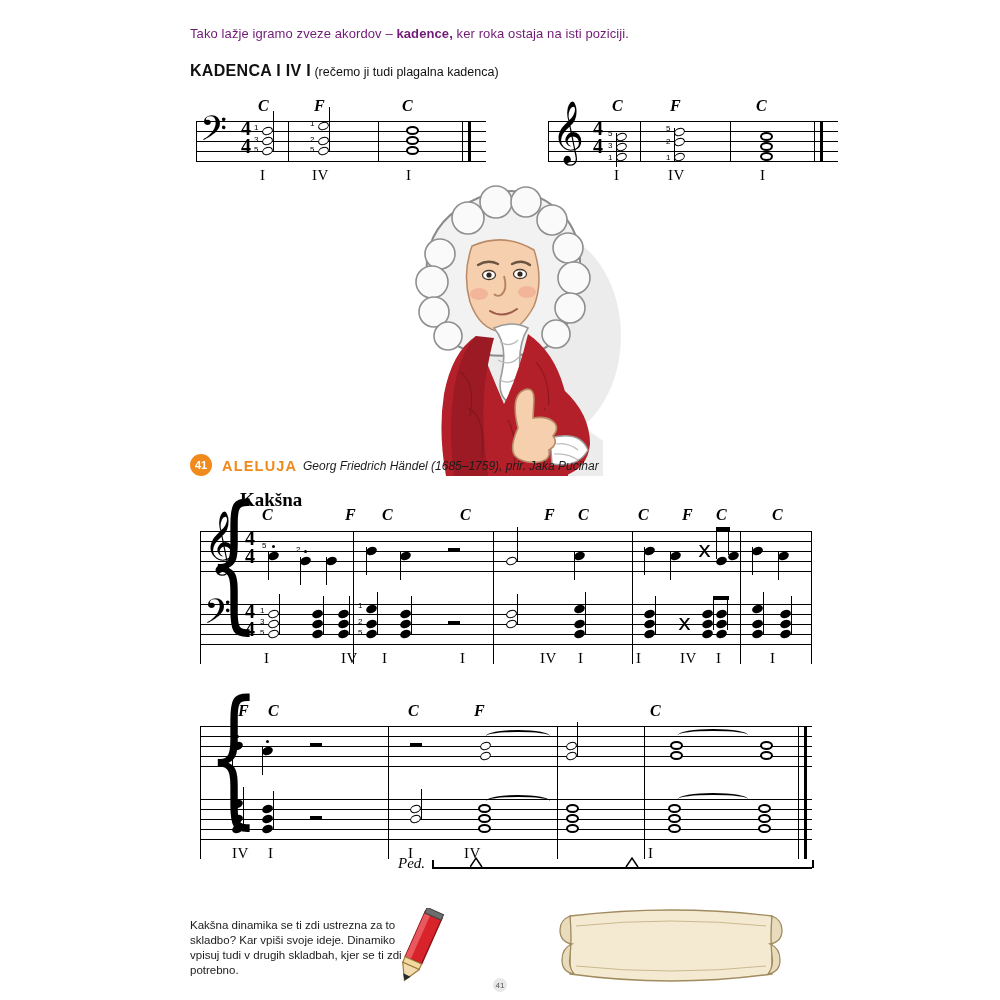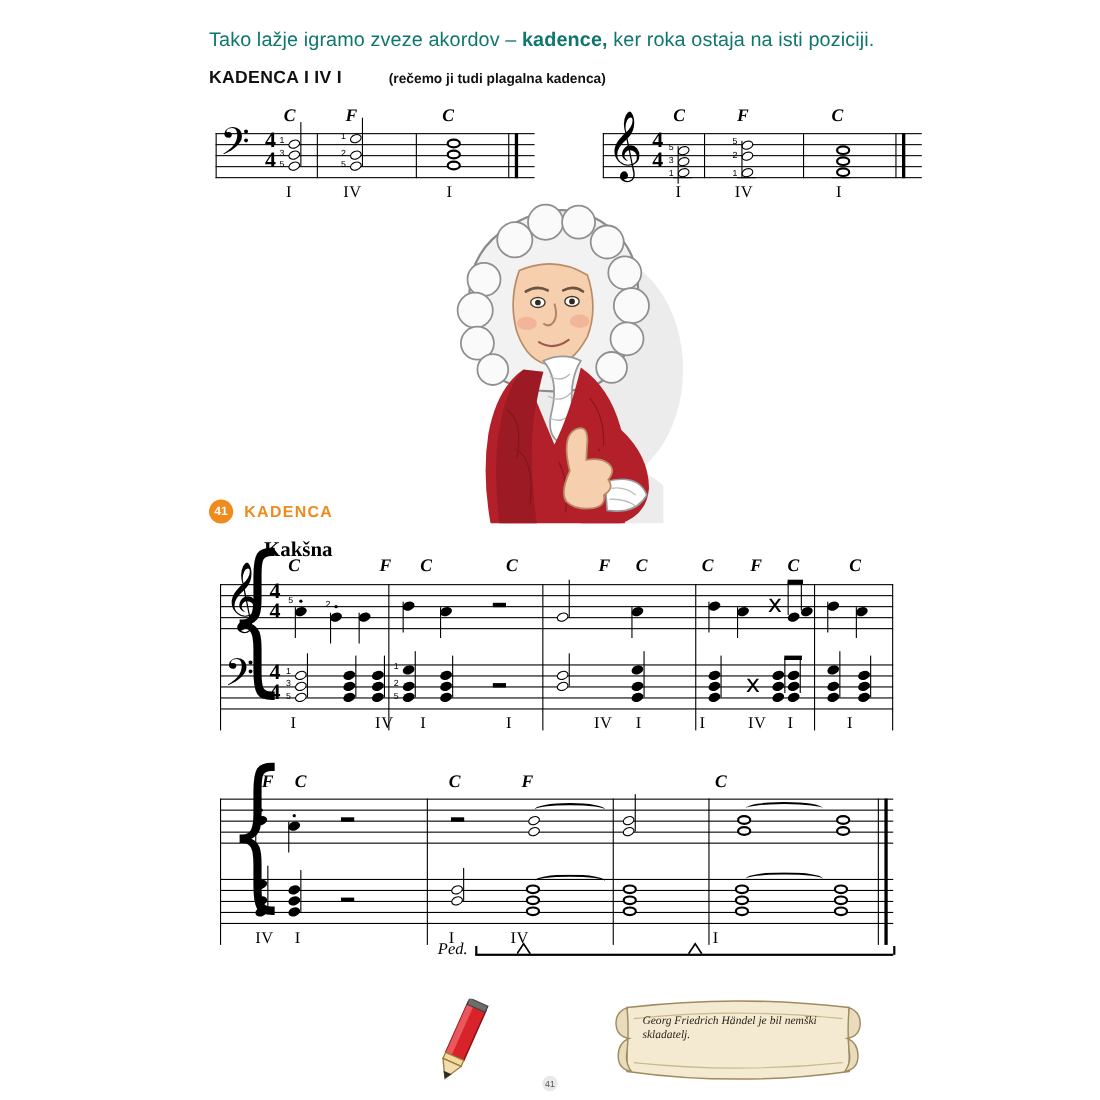--- a/index.html
+++ b/index.html
@@ -19,40 +19,39 @@
     position: absolute;
     inset: 0;
     background: #ffffff;
   }
 
   
   .intro {
     position: absolute;
     left: 190px;
     top: 26px;
-    font-size: 18px;
+    font-size: 13px;
     letter-spacing: .1px;
-    color: #0f766e;
+    color: #701a75;
   }
   .intro b { font-weight: bold; }
 
   .kadenca-title {
     position: absolute;
     left: 190px;
     top: 62px;
     font-size: 16px;
     font-weight: bold;
     letter-spacing: .3px;
     color: #111;
   }
   .kadenca-title .sub {
     font-size: 12.5px;
-    font-weight: bold;
+    font-weight: normal;
     letter-spacing: 0;
-    margin-left: 39px;
   }
 
   
   .staff {
     position: absolute;
   }
   .staff .lines {
     position: absolute;
     left: 0; top: 0;
     width: 100%;
@@ -472,21 +471,22 @@
       <path d="M196 214 Q222 238 222 268 Q220 292 196 300 L160 300 Q168 256 178 232 Z" fill="#b4202a"></path>
 
       <path d="M182 262 Q212 254 220 274 Q210 292 184 288 Z" fill="#ffffff" stroke="#9a9a9a" stroke-width="1.5"></path>
       <path d="M188 268 q12 -2 22 6 M186 278 q14 -1 24 6" stroke="#bdbdbd" stroke-width="1.2" fill="none"></path>
 
       <path d="M150 252 q-8 -32 6 -38 q10 -4 10 10 l-1 18 q12 -2 18 2 q10 6 2 16 q6 8 -4 14 q2 10 -10 12 q-16 2 -24 -6 q-6 -8 3 -28 Z" fill="#f6cfae" stroke="#b98a66" stroke-width="1.6"></path>
     </svg>
   </div>
 
   <div class="track-badge" style="left:190px; top:454px;">41</div>
-  <div class="song-title" style="left:222px; top:458px;">KADENCA</div>
+  <div class="song-title" style="left:222px; top:458px;">ALELUJA</div>
+  <div class="song-credit" style="left:303px; top:459px;">Georg Friedrich Händel (1685–1759), prir. Jaka Pucihar</div>
   <div class="tempo" style="left:240px; top:489px;">Kakšna</div>
 
   <div class="brace" style="left:186px; top:486px;">{</div>
 
   <div class="staff" style="left:200px; top:531px; width:612px; height:41px;">
     <div class="lines">
       <i style="top:0px"></i>
         <i style="top:10px"></i>
         <i style="top:20px"></i>
         <i style="top:30px"></i>
@@ -738,20 +738,21 @@
 
   <div class="ped" style="left:398px; top:855px;">Ped.</div>
   <div class="ped-line" style="left:432px; top:867px; width:380px;"></div>
   <div class="ped-tick" style="left:432px; top:860px;"></div>
   <div class="ped-tick" style="left:812px; top:860px;"></div>
   <svg style="position:absolute; left:470px; top:856px;" width="180" height="14">
     <path d="M0 11 L6 2 L12 11" stroke="#000" stroke-width="1.5" fill="none"></path>
     <path d="M156 11 L162 2 L168 11" stroke="#000" stroke-width="1.5" fill="none"></path>
   </svg>
 
+  <div class="question">Kakšna dinamika se ti zdi ustrezna za to skladbo? Kar vpiši svoje ideje. Dinamiko vpisuj tudi v drugih skladbah, kjer se ti zdi potrebno.</div>
 
   <div class="pencil">
     <svg viewBox="0 0 60 80" width="60" height="80" xmlns="http://www.w3.org/2000/svg">
       <g transform="rotate(24 30 40)">
         <rect x="20" y="4" width="18" height="50" fill="#d8232a" stroke="#8c1116" stroke-width="1.4"></rect>
         <rect x="20" y="4" width="6" height="50" fill="#f06b70" opacity=".75"></rect>
         <rect x="20" y="54" width="18" height="6" fill="#f1d9a0" stroke="#9c7c3c" stroke-width="1.2"></rect>
         <polygon points="20,60 38,60 29,76" fill="#f3dcae" stroke="#9c7c3c" stroke-width="1.2"></polygon>
         <polygon points="25,70 33,70 29,76" fill="#2b2b2b"></polygon>
         <rect x="20" y="0" width="18" height="6" fill="#6d6d6d" stroke="#3f3f3f" stroke-width="1"></rect>
@@ -762,17 +763,16 @@
   <div class="scroll-box">
     <svg viewBox="0 0 230 98" width="230" height="98" xmlns="http://www.w3.org/2000/svg">
       <path d="M14 20 Q115 8 216 20 L216 78 Q115 92 14 78 Z" fill="#f4ead2" stroke="#a08b5f" stroke-width="1.4"></path>
       <path d="M14 20 Q4 24 4 34 Q4 46 16 48 Q6 52 6 64 Q6 76 18 78 Q12 70 14 60 Q16 42 14 20 Z" fill="#e9dcbd" stroke="#a08b5f" stroke-width="1.3"></path>
       <path d="M216 20 Q226 24 226 34 Q226 46 214 48 Q224 52 224 64 Q224 76 212 78 Q218 70 216 60 Q214 42 216 20 Z" fill="#e9dcbd" stroke="#a08b5f" stroke-width="1.3"></path>
       <path d="M20 30 Q115 20 210 30" stroke="#cbb98e" stroke-width="1" fill="none"></path>
       <path d="M20 70 Q115 80 210 70" stroke="#cbb98e" stroke-width="1" fill="none"></path>
     </svg>
   </div>
   <div class="scroll-text">
-    <div>Georg Friedrich Händel je bil nemški skladatelj.</div>
   </div>
 
   <div class="page-num">41</div>
 </div>
 
 </body></html>

